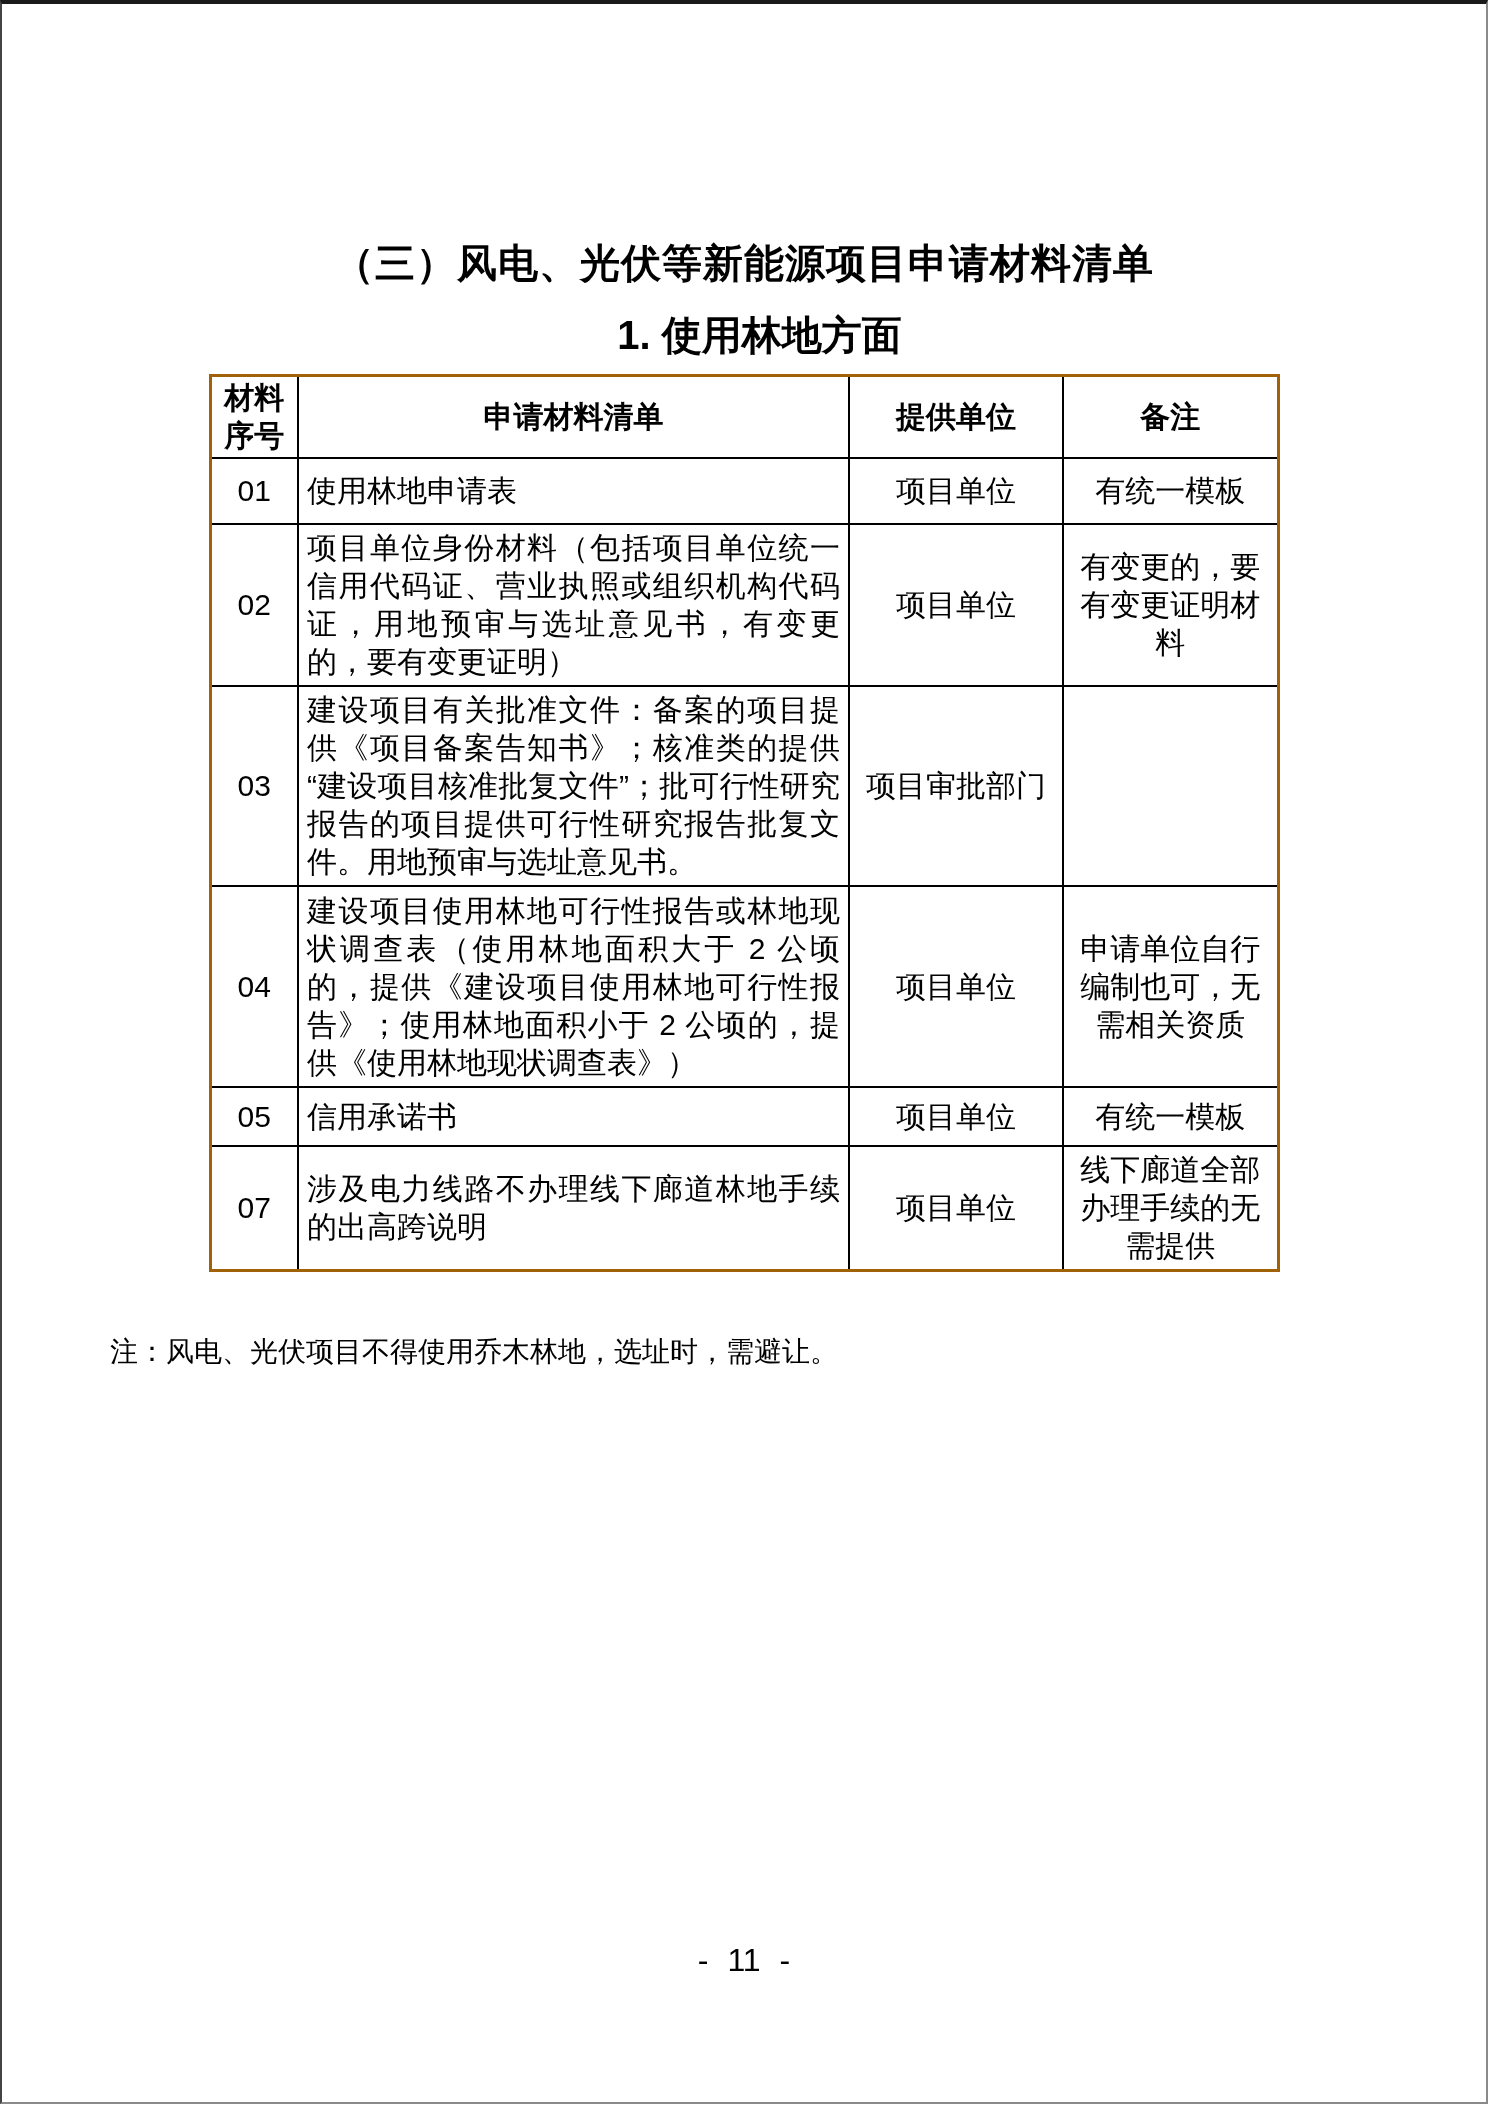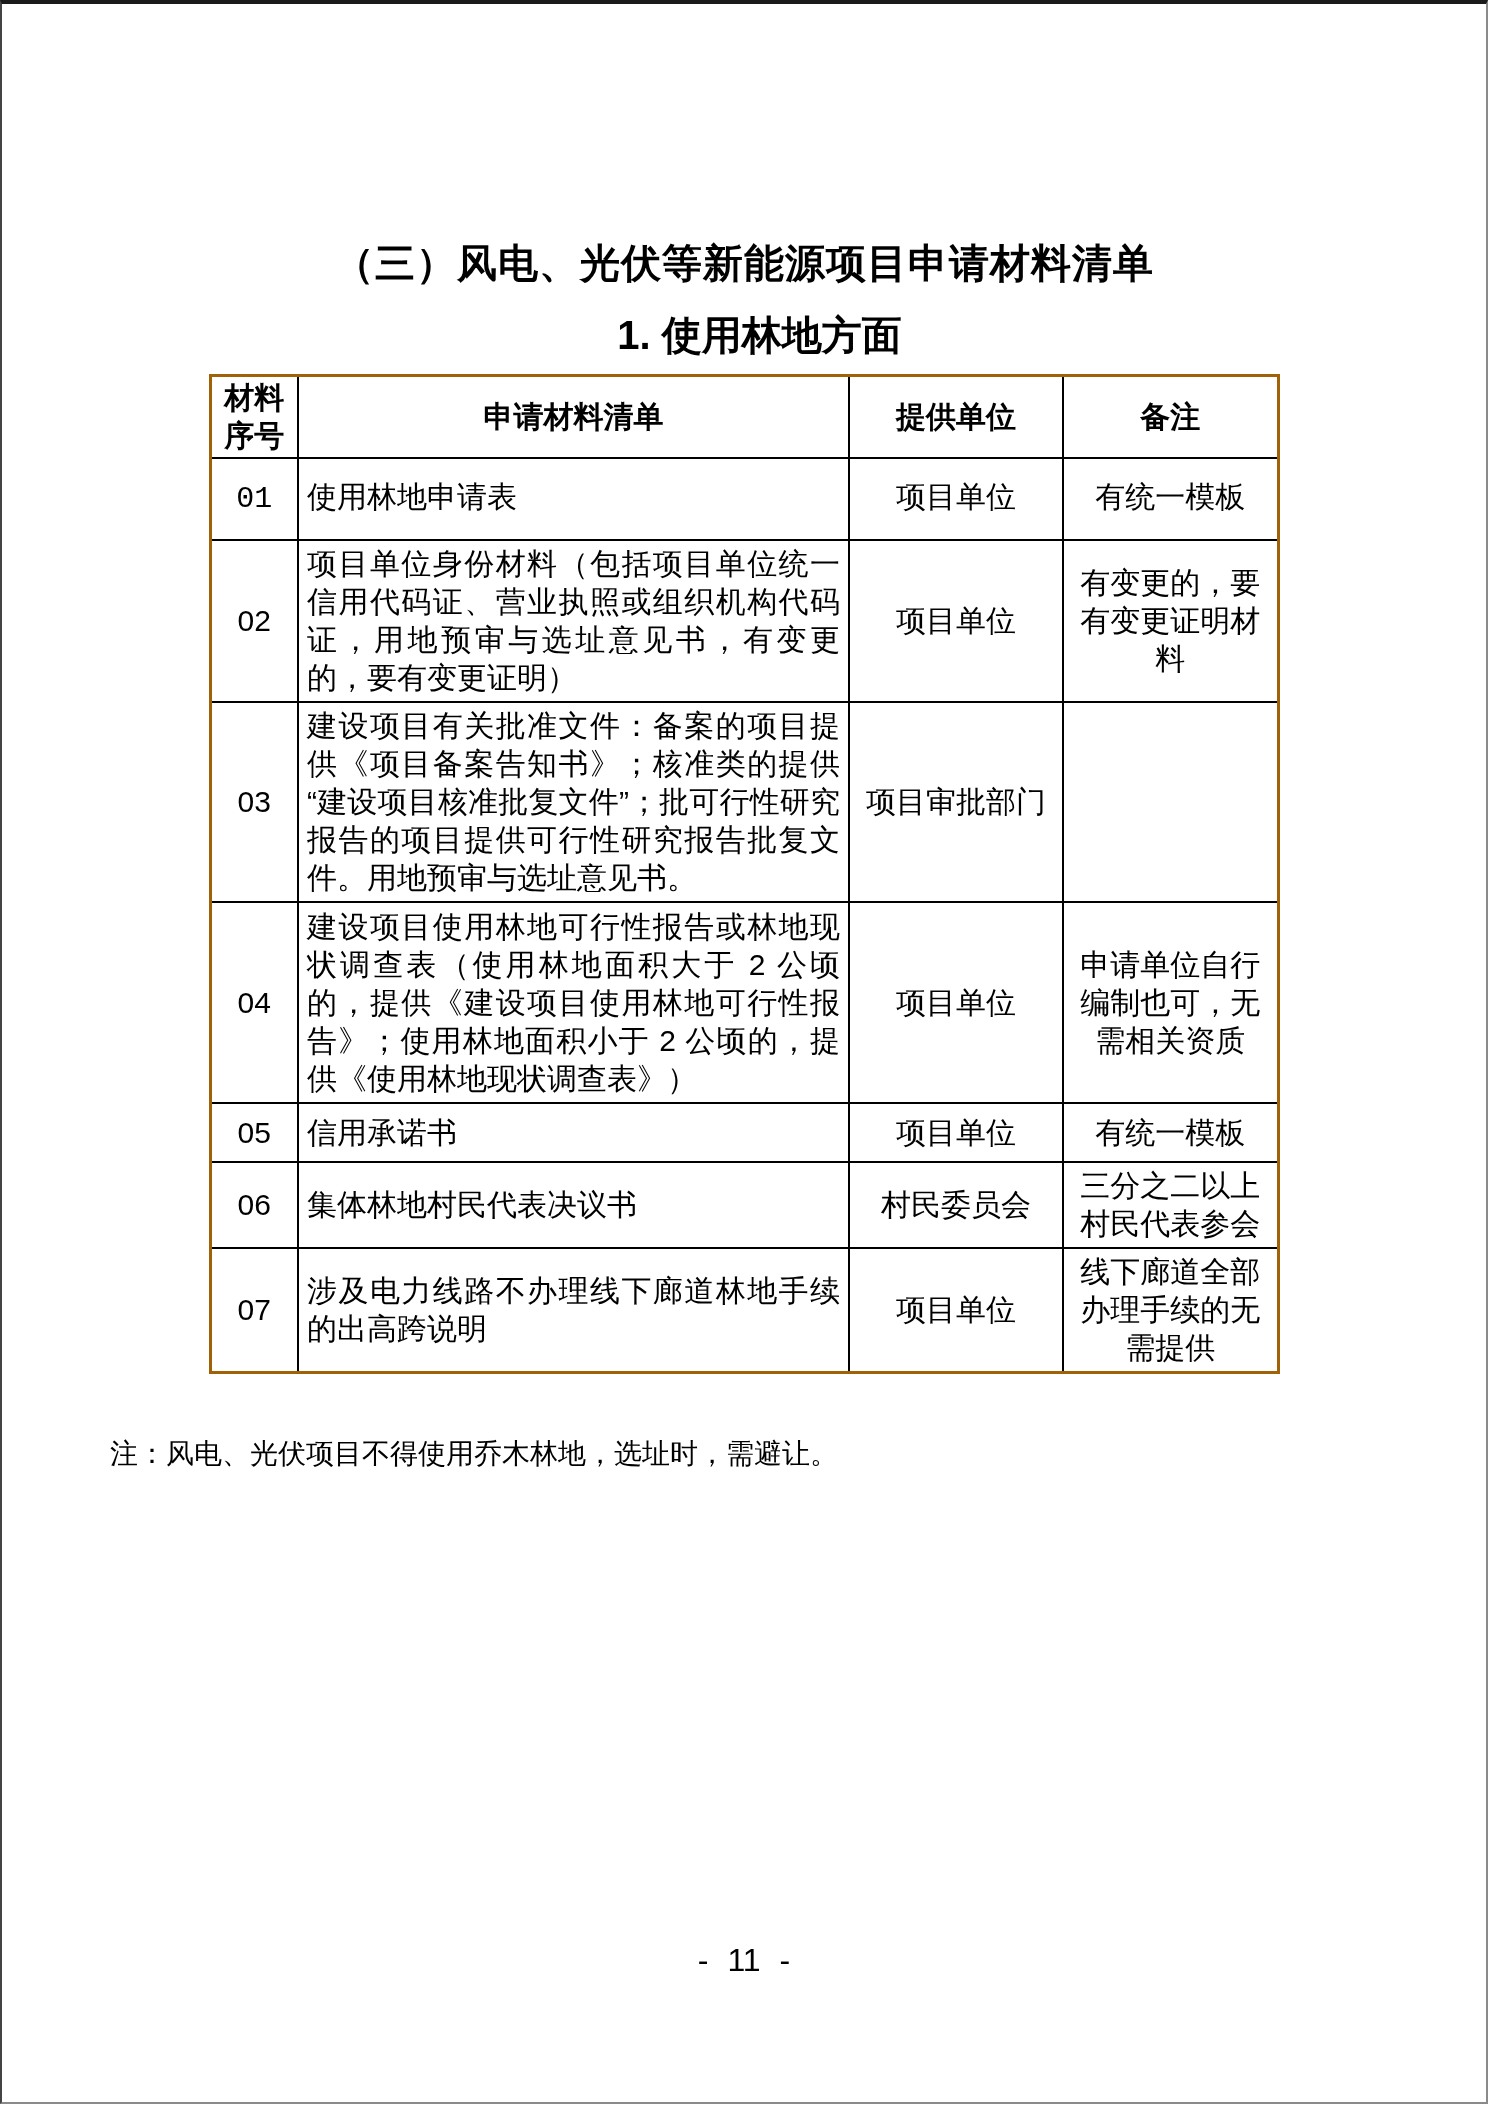--- a/index.html
+++ b/index.html
@@ -63,21 +63,21 @@
     text-align: justify;
     text-justify: inter-ideograph;
     padding: 4px 9px;
   }
   td.cell-remark {
     text-align: center;
     line-height: 35px;
     padding: 2px 8px;
   }
   tr.hdr  { height: 81px; }
-  tr.r0   { height: 82px; font-family: Liberation Mono, monospace; }
+  tr.r0   { height: 66px; }
   tr.r1   { height: 152px; }
   tr.r2   { height: 197px; }
   tr.r3   { height: 201px; }
   tr.r4   { height: 59px; }
   tr.r5   { height: 72px; }
   tr.r6   { height: 105px; }
   .doc-note {
     margin: 62px 0 0 108px;
     font-size: 28px;
     line-height: 1.3;
@@ -138,26 +138,20 @@
       <td class="cell-material">建设项目使用林地可行性报告或林地现状调查表（使用林地面积大于 2 公顷的，提供《建设项目使用林地可行性报告》；使用林地面积小于 2 公顷的，提供《使用林地现状调查表》）</td>
       <td class="cell-provider">项目单位</td>
       <td class="cell-remark">申请单位自行编制也可，无需相关资质</td>
     </tr>
     <tr class="r4">
       <td class="cell-no">05</td>
       <td class="cell-material">信用承诺书</td>
       <td class="cell-provider">项目单位</td>
       <td class="cell-remark">有统一模板</td>
     </tr>
-    <tr class="r5">
-      <td class="cell-no">06</td>
-      <td class="cell-material">集体林地村民代表决议书</td>
-      <td class="cell-provider">村民委员会</td>
-      <td class="cell-remark">三分之二以上村民代表参会</td>
-    </tr>
     <tr class="r6">
       <td class="cell-no">07</td>
       <td class="cell-material">涉及电力线路不办理线下廊道林地手续的出高跨说明</td>
       <td class="cell-provider">项目单位</td>
       <td class="cell-remark">线下廊道全部办理手续的无需提供</td>
     </tr>
   </tbody>
 </table>
 
 <p class="doc-note">注：风电、光伏项目不得使用乔木林地，选址时，需避让。</p>

